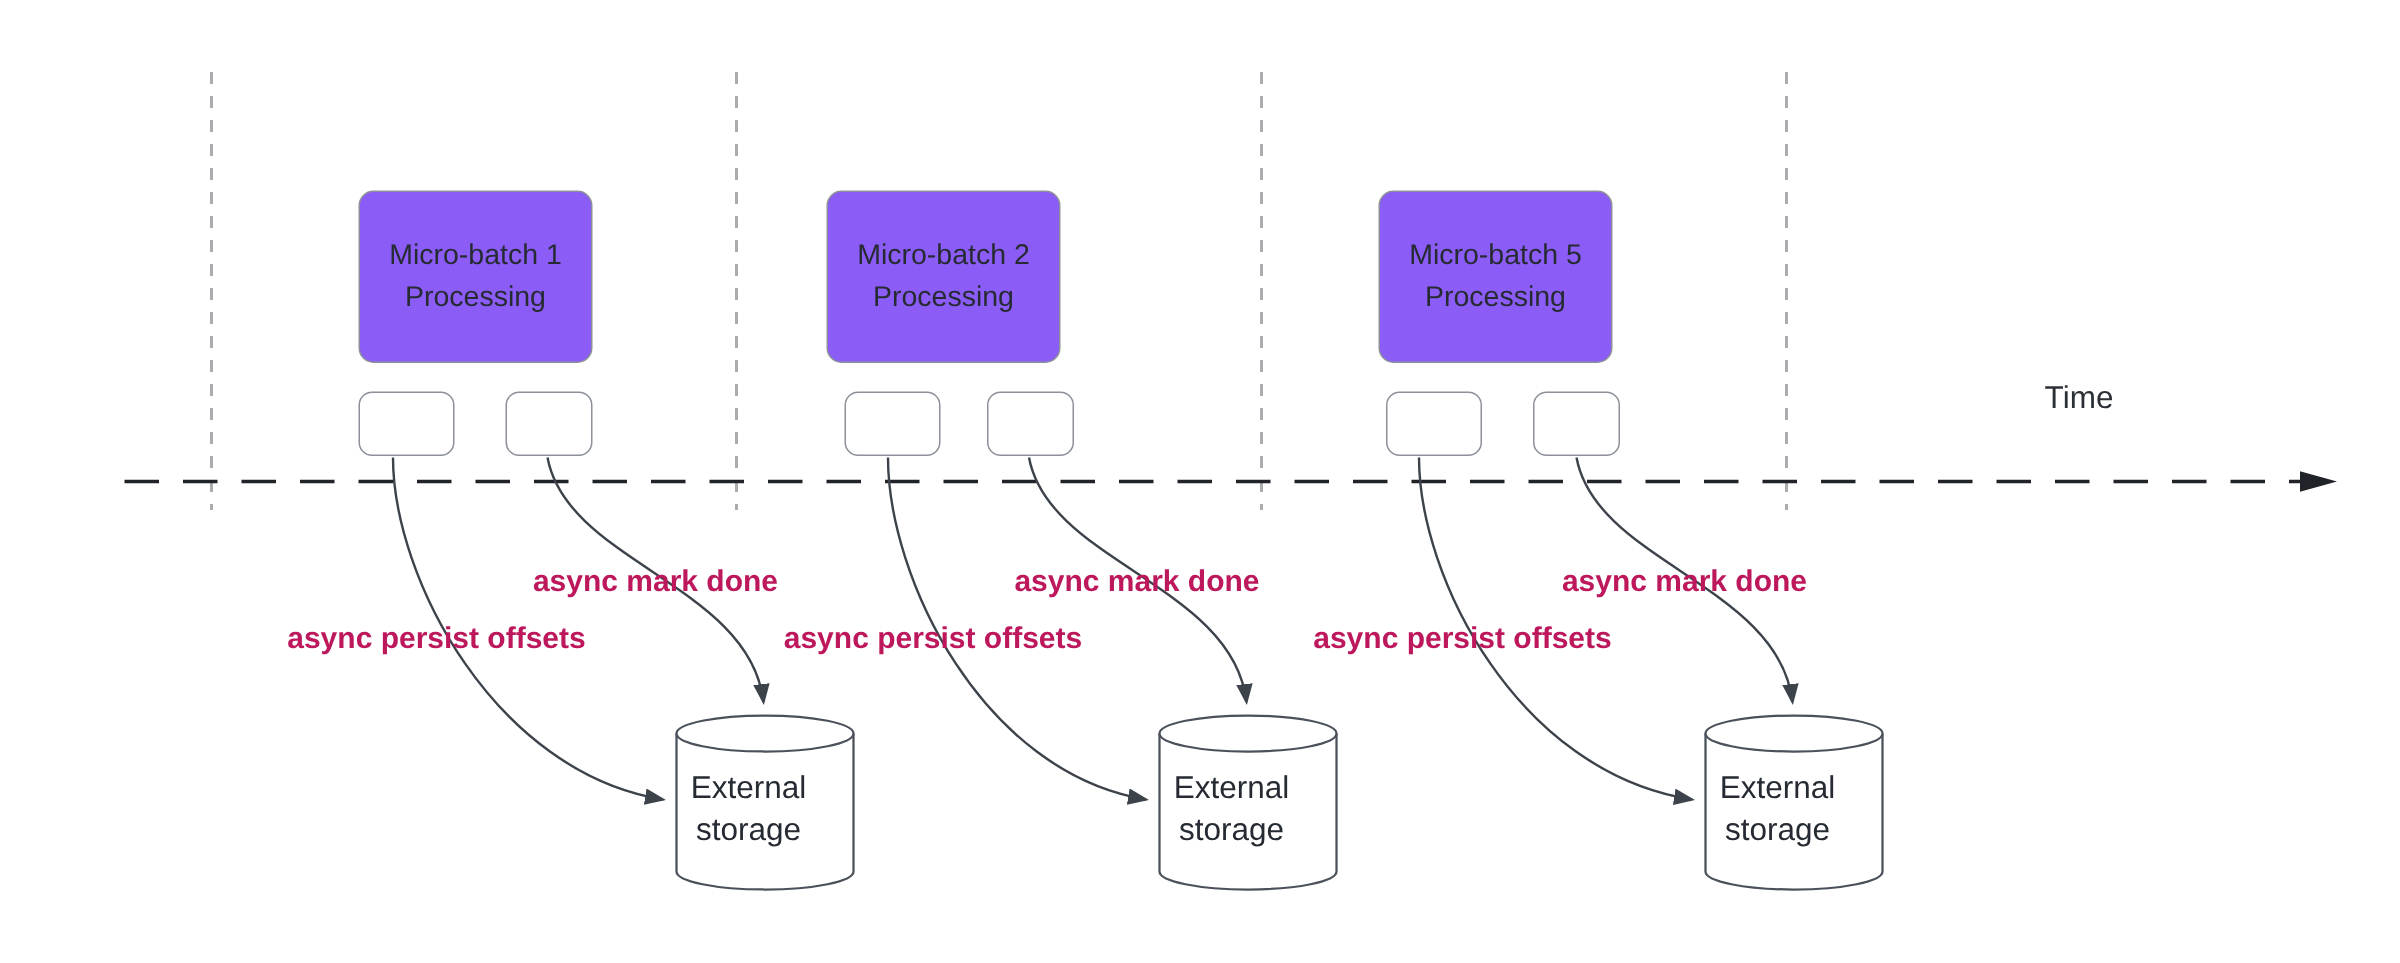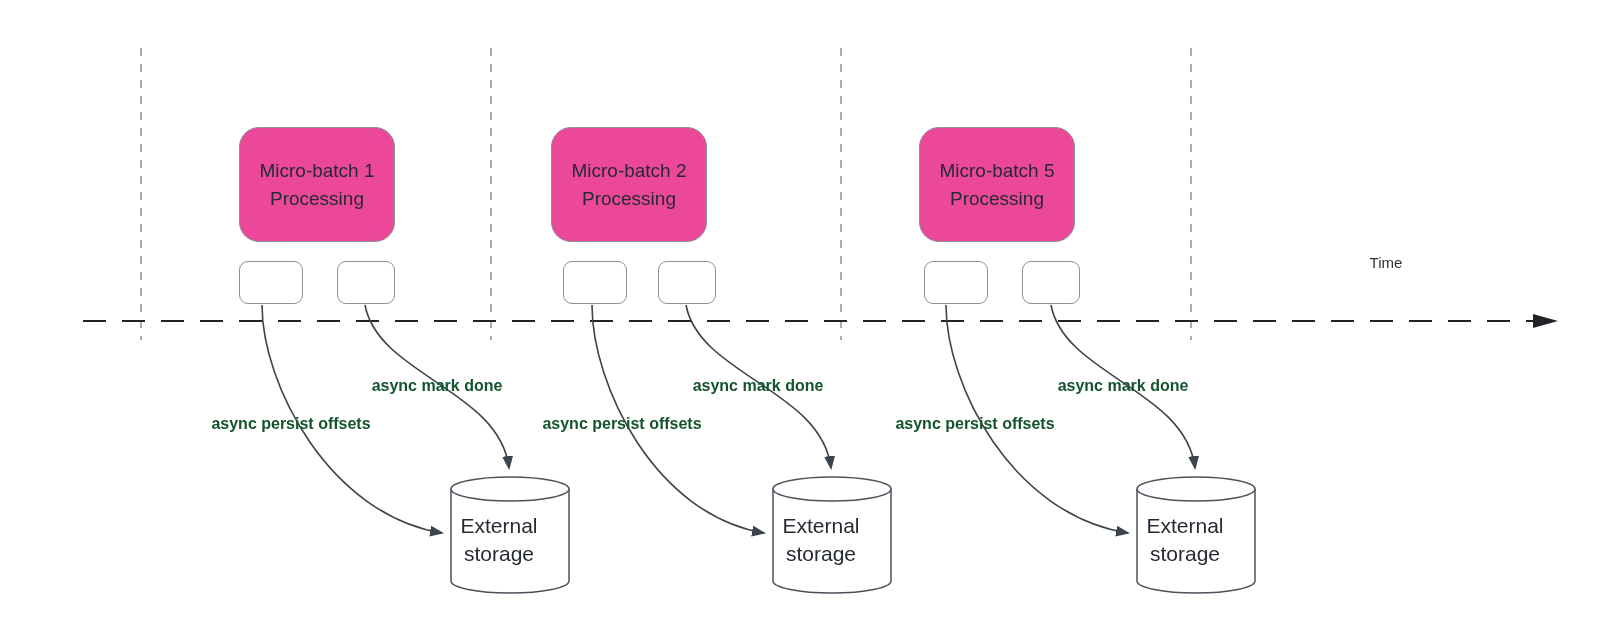--- a/index.html
+++ b/index.html
@@ -20,57 +20,57 @@
     left: 0;
     top: 0;
   }
   .abs {
     position: absolute;
   }
   .process-box {
     width: 156px;
     height: 115px;
     border: 1.5px solid #8b9099;
-    border-radius: 20px;
+    border-radius: 10px;
     box-sizing: border-box;
     display: flex;
     align-items: center;
     justify-content: center;
     text-align: center;
     font-size: 19px;
     line-height: 28px;
     color: #262b33;
     white-space: pre-line;
-    background: #ec4899;
+    background: #8b5cf6;
   }
   .mini-box {
     border: 1.5px solid #8b9099;
     border-radius: 9px;
     box-sizing: border-box;
     background: #ffffff;
   }
   .arrow-label {
     width: 220px;
     text-align: center;
-    font-size: 16px;
+    font-size: 20px;
     font-weight: bold;
-    color: #14532d;
+    color: #be185d;
     white-space: nowrap;
   }
   .storage-label {
     width: 96px;
     text-align: center;
     font-size: 21px;
     line-height: 28px;
     color: #262b33;
     white-space: pre-line;
   }
   .time-label {
     width: 80px;
-    font-size: 15px;
+    font-size: 21px;
     color: #2b3037;
     text-align: center;
   }
 </style>
 </head>
 <body>
 
 <div id="canvas">
 
   <svg id="diagram-svg" width="1600" height="642" viewBox="0 0 1600 642">

